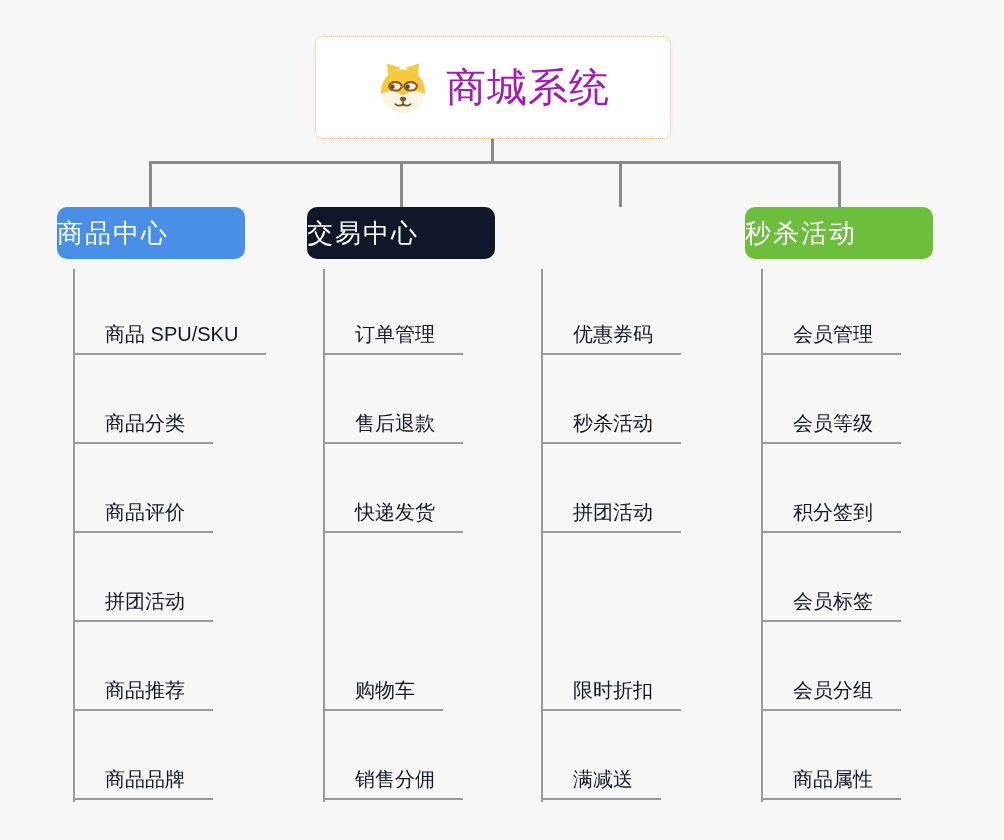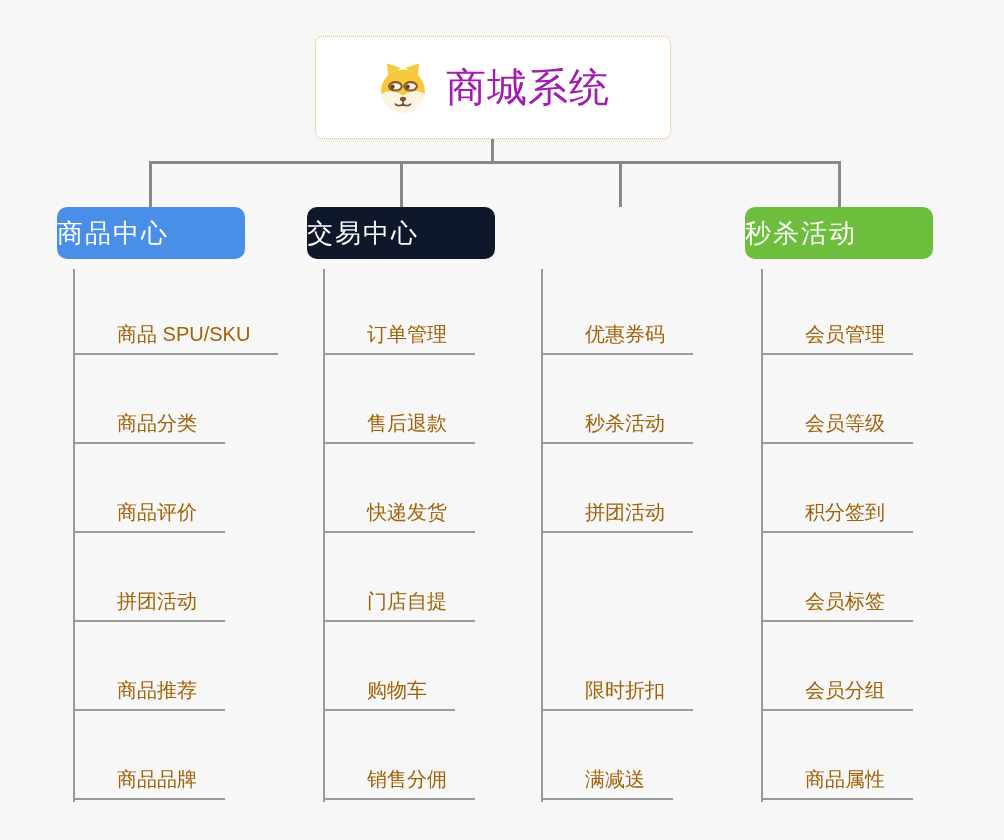--- a/index.html
+++ b/index.html
@@ -32,24 +32,24 @@
   .branch-box{
     position:absolute;left:0;top:0;width:188px;height:52px;
     border-radius:10px;display:flex;align-items:center;justify-content:flex-start;
     color:#ffffff;font-size:26px;letter-spacing:2px;
   }
   .col-line{position:absolute;left:16px;top:62px;width:2px;height:533px;background:#9a9a9a;}
 
   
   .leaf{
     position:absolute;left:16px;height:40px;width:max-content;
-    padding:0 28px 5px 44px;box-sizing:border-box;
+    padding:0 28px 5px 32px;box-sizing:border-box;
     border-bottom:2px solid #9a9a9a;
     display:flex;align-items:flex-end;
-    font-size:20px;color:#a16207;white-space:nowrap;
+    font-size:20px;color:#0f172a;white-space:nowrap;
   }
   .r0{top:108px;} .r1{top:197px;} .r2{top:286px;} .r3{top:375px;} .r4{top:464px;} .r5{top:553px;}
 </style>
 </head>
 <body>
 
 <div class="canvas">
 
   <div class="line root-vline"></div>
   <div class="line h-conn"></div>
@@ -107,23 +107,20 @@
     <div class="col-line"></div>
     <div class="leaf r0">
         <span>订单管理</span>
       </div>
     <div class="leaf r1">
         <span>售后退款</span>
       </div>
     <div class="leaf r2">
         <span>快递发货</span>
       </div>
-    <div class="leaf r3">
-        <span>门店自提</span>
-      </div>
     <div class="leaf r4">
         <span>购物车</span>
       </div>
     <div class="leaf r5">
         <span>销售分佣</span>
       </div>
   </div>
 
   <div class="branch b2">
     <div class="col-line"></div>

